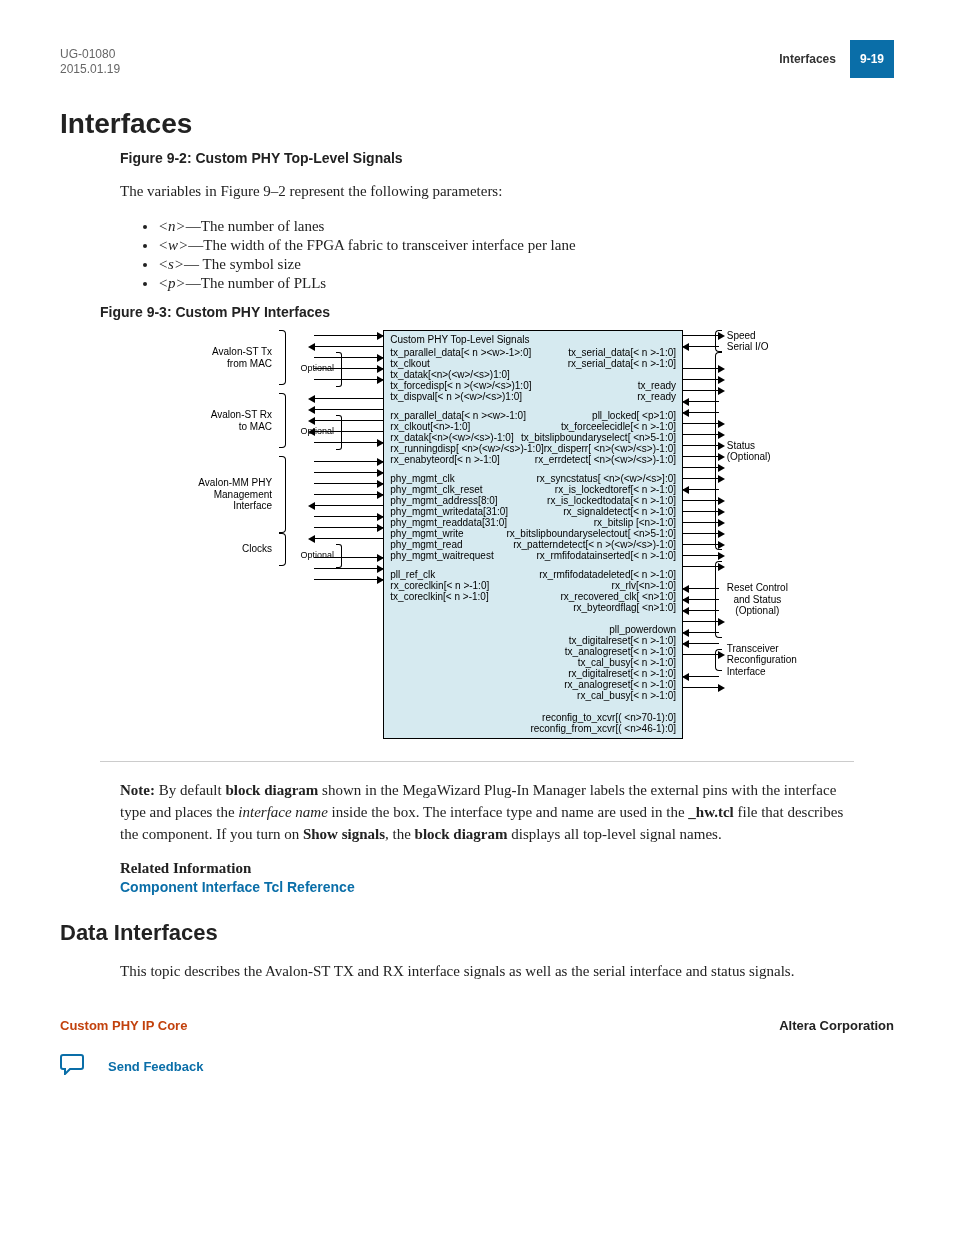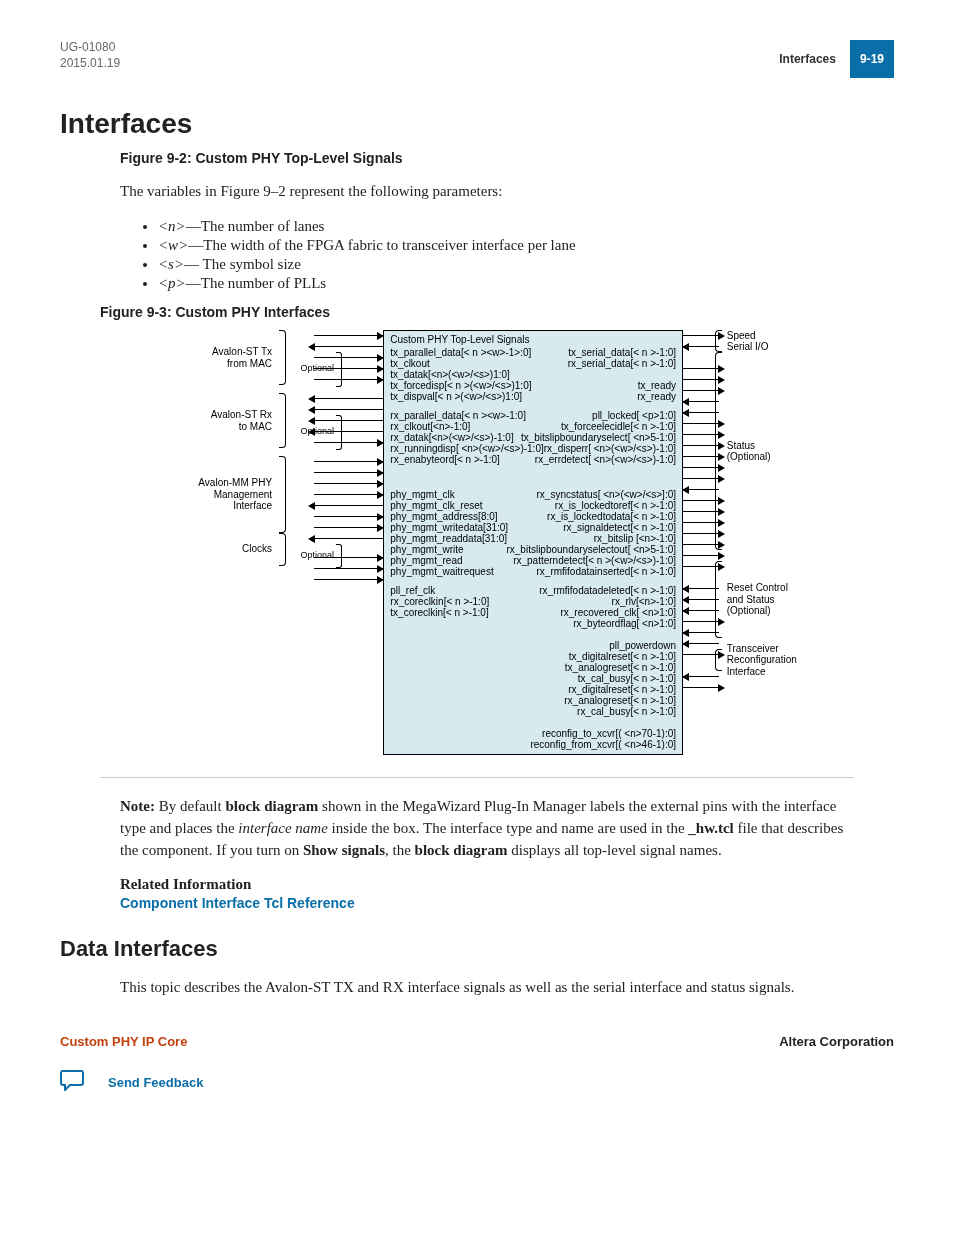--- a/index.html
+++ b/index.html
@@ -7,21 +7,21 @@
     font-size: 15px;
     color: #222;
     margin: 0;
     padding: 40px 60px 40px 60px;
     width: 954px;
     box-sizing: border-box;
   }
   .top-row {
     display: flex;
     justify-content: space-between;
-    align-items: flex-start;
+    align-items: flex-end;
     font-family: Arial, Helvetica, sans-serif;
     font-size: 12px;
     margin-bottom: 30px;
   }
   .top-left { color: #666; line-height: 1.3; }
   .top-right { display: flex; align-items: center; gap: 14px; }
   .top-right-title { font-weight: bold; color: #333; }
   .page-chip {
     background: #0a6ea8;
     color: #fff;
@@ -395,21 +395,21 @@
         <div class="r">tx_forceelecidle[&lt; n &gt;-1:0]</div>
       </div>
       <div class="d-box-row">
         <div class="l">rx_datak[&lt;n&gt;(&lt;w&gt;/&lt;s&gt;)-1:0]</div>
         <div class="r">tx_bitslipboundaryselect[  &lt;n&gt;5-1:0]</div>
       </div>
       <div class="d-box-row">
         <div class="l">rx_runningdisp[ &lt;n&gt;(&lt;w&gt;/&lt;s&gt;)-1:0]</div>
         <div class="r">rx_disperr[ &lt;n&gt;(&lt;w&gt;/&lt;s&gt;)-1:0]</div>
       </div>
-      <div class="d-box-row" style="margin-bottom: 24px;">
+      <div class="d-box-row" style="margin-bottom: 8px;">
         <div class="l">rx_enabyteord[&lt; n &gt;-1:0]</div>
         <div class="r">rx_errdetect[ &lt;n&gt;(&lt;w&gt;/&lt;s&gt;)-1:0]</div>
       </div>
       <div class="d-box-row">
         <div class="l">phy_mgmt_clk</div>
         <div class="r">rx_syncstatus[ &lt;n&gt;(&lt;w&gt;/&lt;s&gt;]:0]</div>
       </div>
       <div class="d-box-row">
         <div class="l">phy_mgmt_clk_reset</div>
         <div class="r">rx_is_lockedtoref[&lt; n &gt;-1:0]</div>
@@ -627,21 +627,21 @@
     <div class="d-rightlabels">
       <div class="d-rightgroup" style="height: 22px;">
         <div class="brace"></div>
         <div class="lbl">Speed<br>Serial I/O</div>
       </div>
       <div class="d-rightgroup" style="height: 198px;">
         <div class="brace"></div>
         <div class="lbl">Status<br>(Optional)</div>
       </div>
       <div style="height: 11px;"></div>
-      <div class="d-rightgroup" style="height: 77px;">
+      <div class="d-rightgroup" style="height: 77px; text-align: center;">
         <div class="brace"></div>
         <div class="lbl">Reset Control<br>and Status<br>(Optional)</div>
       </div>
       <div style="height: 11px;"></div>
       <div class="d-rightgroup" style="height: 22px;">
         <div class="brace"></div>
         <div class="lbl">Transceiver<br>Reconfiguration<br>Interface</div>
       </div>
     </div>
   </div>

